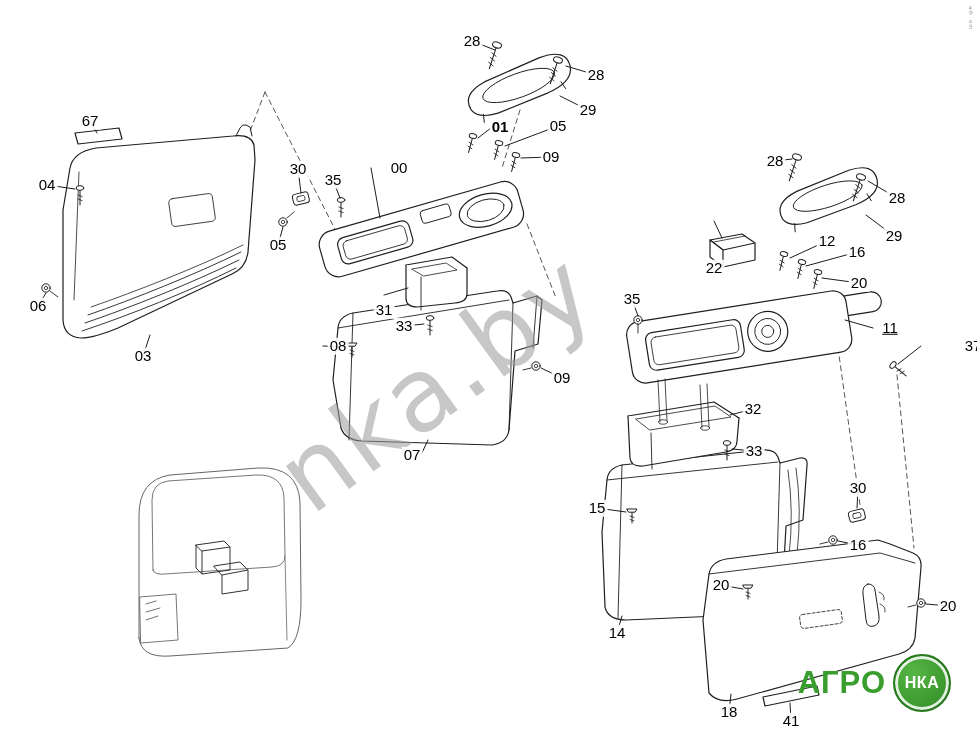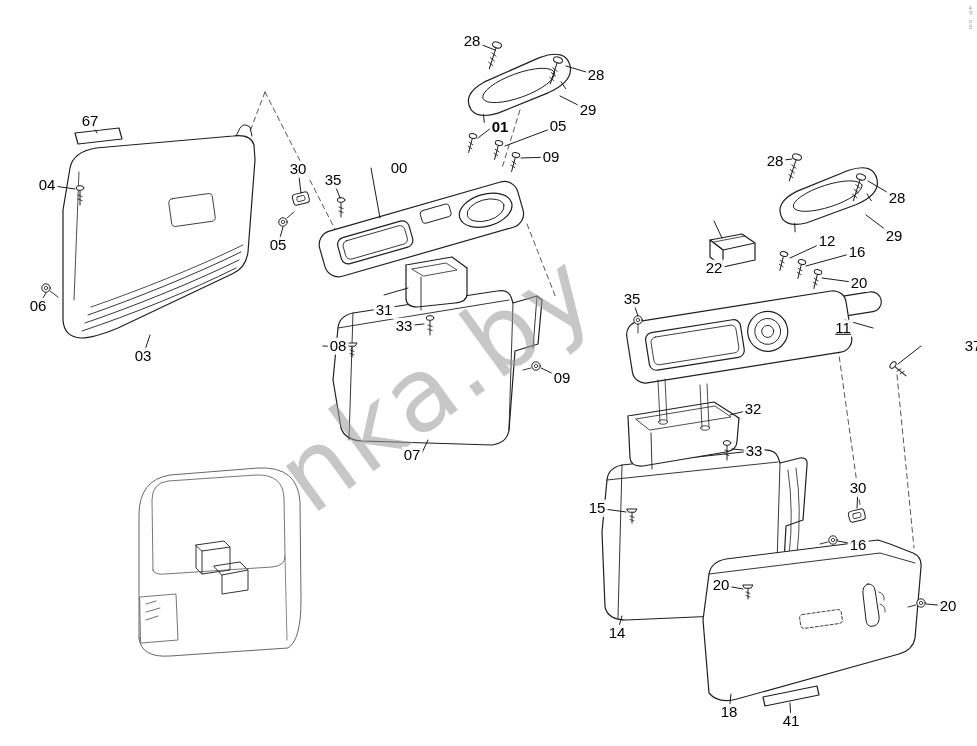--- a/index.html
+++ b/index.html
@@ -289,21 +289,21 @@
       <div class="callout" style="left: 775px; top: 161px;">28</div>
       <div class="callout" style="left: 897px; top: 198px;">28</div>
       <div class="callout" style="left: 894px; top: 236px;">29</div>
       <div class="callout" style="left: 278px; top: 245px;">05</div>
       <div class="callout" style="left: 714px; top: 221px; margin-top: 47px;">22</div>
       <div class="callout" style="left: 827px; top: 241px;">12</div>
       <div class="callout" style="left: 857px; top: 252px;">16</div>
       <div class="callout" style="left: 859px; top: 283px;">20</div>
       <div class="callout" style="left: 38px; top: 306px;">06</div>
       <div class="callout" style="left: 384px; top: 295px; margin-top: 15px;">31</div>
-      <div class="callout" style="left: 843px; top: 328px; text-decoration: underline;">11</div>
+      <div class="callout" style="left: 890px; top: 328px; text-decoration: underline;">11</div>
       <div class="callout" style="left: 632px; top: 299px;">35</div>
       <div class="callout" style="left: 143px; top: 356px;">03</div>
       <div class="callout" style="left: 404px; top: 326px;">33</div>
       <div class="callout" style="left: 323px; top: 346px; margin-left: 15px;">08</div>
       <div class="callout" style="left: 973px; top: 346px;">37</div>
       <div class="callout" style="left: 562px; top: 378px;">09</div>
       <div class="callout" style="left: 753px; top: 409px;">32</div>
       <div class="callout" style="left: 412px; top: 455px;">07</div>
       <div class="callout" style="left: 754px; top: 451px;">33</div>
       <div class="callout" style="left: 597px; top: 508px;">15</div>
@@ -311,14 +311,20 @@
       <div class="callout" style="left: 858px; top: 545px;">16</div>
       <div class="callout" style="left: 617px; top: 633px;">14</div>
       <div class="callout" style="left: 721px; top: 585px;">20</div>
       <div class="callout" style="left: 948px; top: 606px;">20</div>
       <div class="callout" style="left: 729px; top: 712px;">18</div>
       <div class="callout" style="left: 791px; top: 721px;">41</div>
     </div>
 
   <div class="corner-note">a® om</div>
 
+  <div class="logo">
+    <span class="logo-brand">АГРО</span>
+    <span class="logo-badge">
+      <span>НКА</span>
+    </span>
+  </div>
 
 </div>
 
 </body></html>

